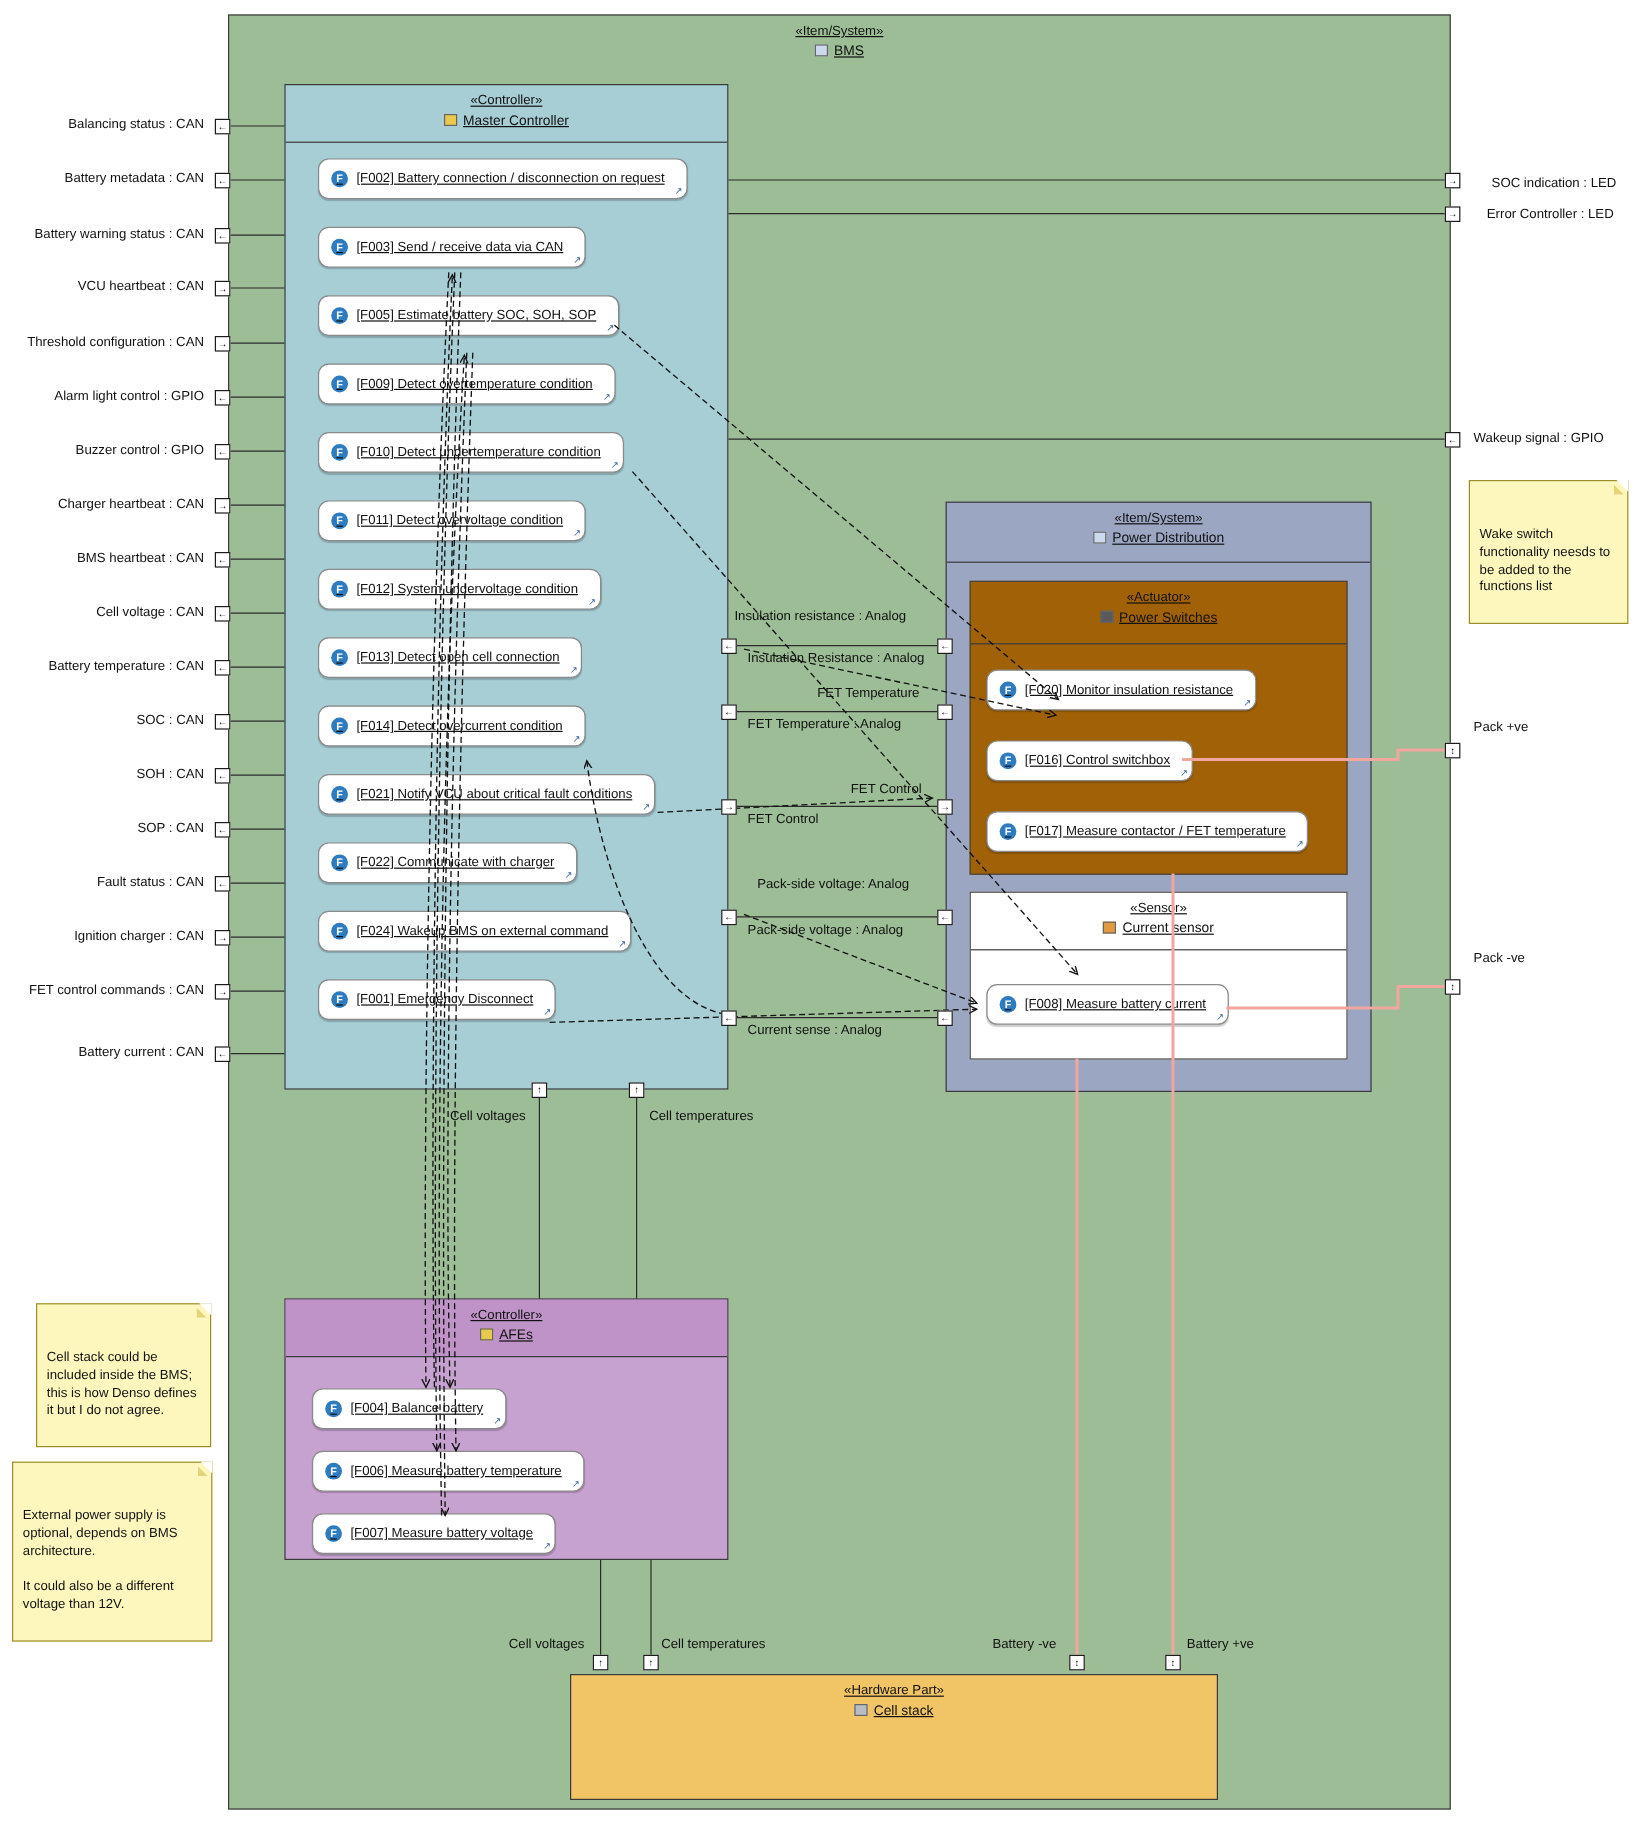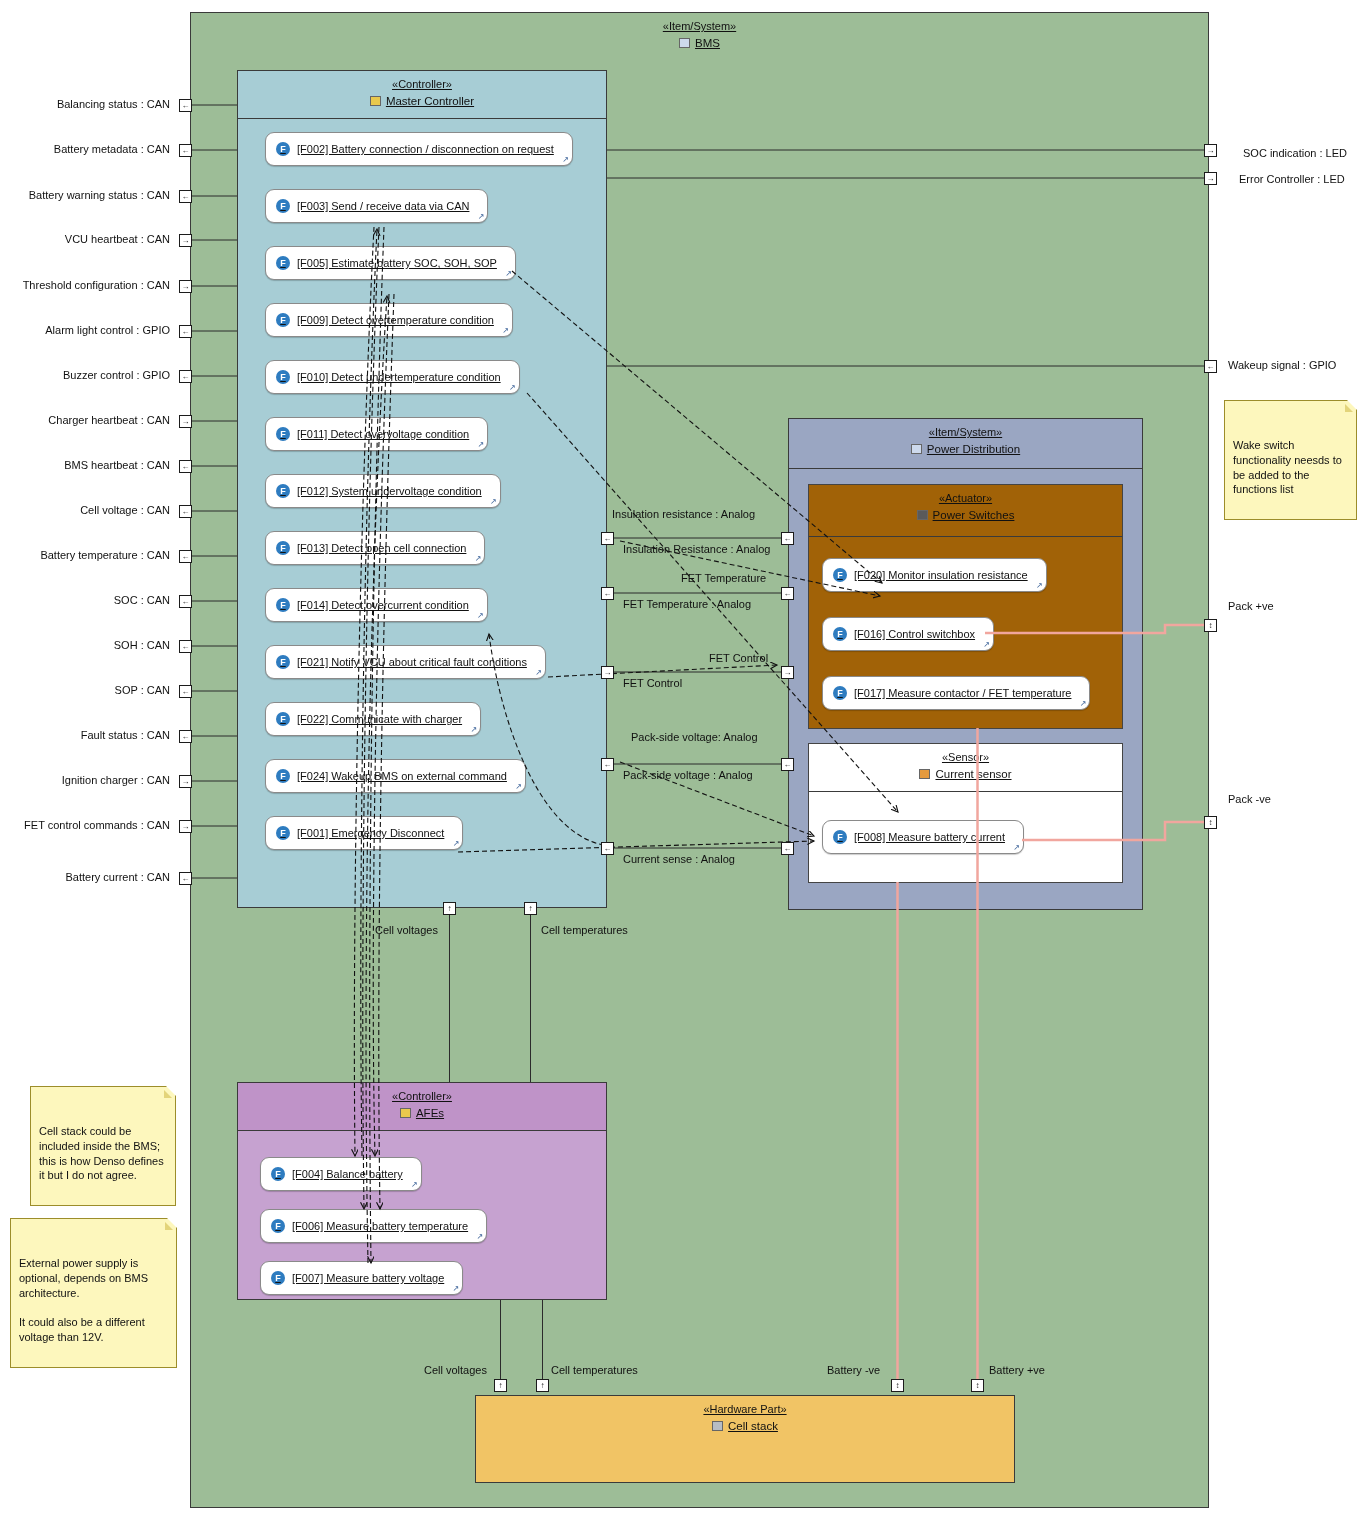--- a/index.html
+++ b/index.html
@@ -196,21 +196,21 @@
           <span class="corner">↗</span>
         </div>
       <div class="fn">
           <span class="f-badge">F</span>
           <span>[F007] Measure battery voltage</span>
           <span class="corner">↗</span>
         </div>
     </div>
   </div>
 
-  <div class="block" style="left:475px;top:1395px;width:540px;height:88px;background:#f1c465;">
+  <div class="block" style="left:475px;top:1395px;width:540px;height:105px;background:#f1c465;">
     <div class="bhead">
       <div class="st">«Hardware Part»</div>
       <div class="nm">
         <span class="bicon ic-hw"></span><span>Cell stack</span>
       </div>
     </div>
   </div>
 
   <svg class="overlay" width="1370" height="1525">
     <defs>

